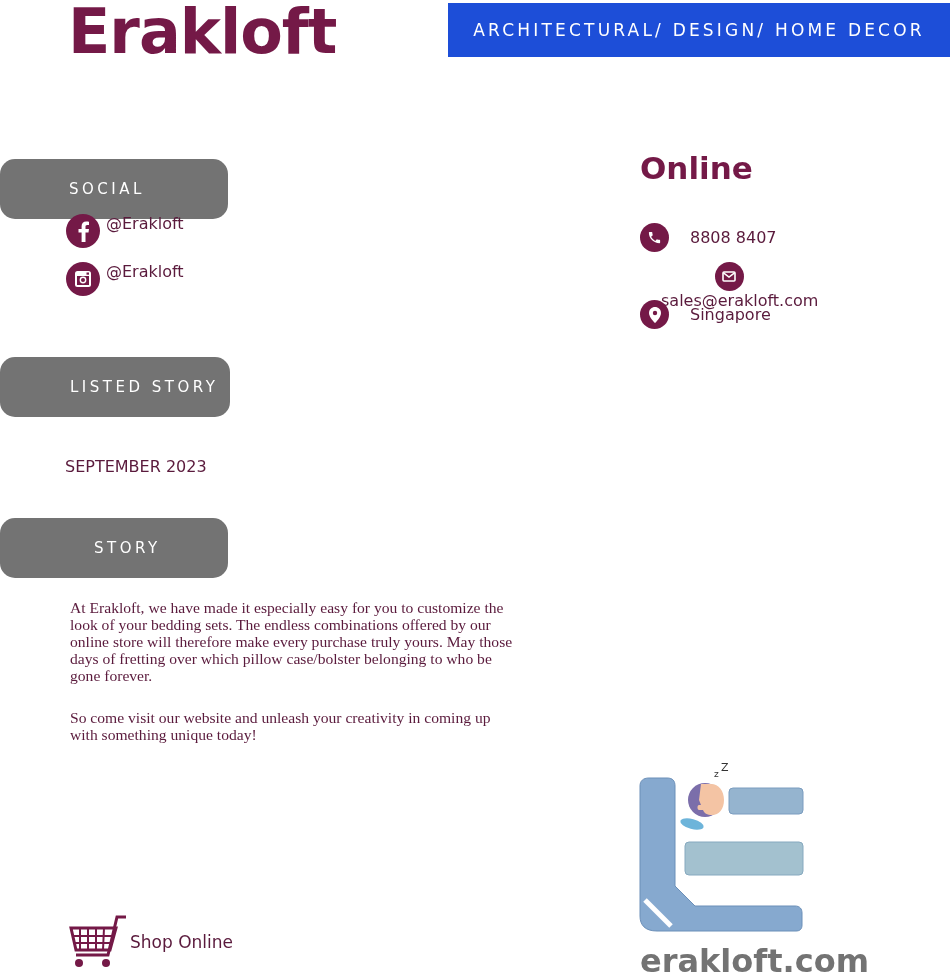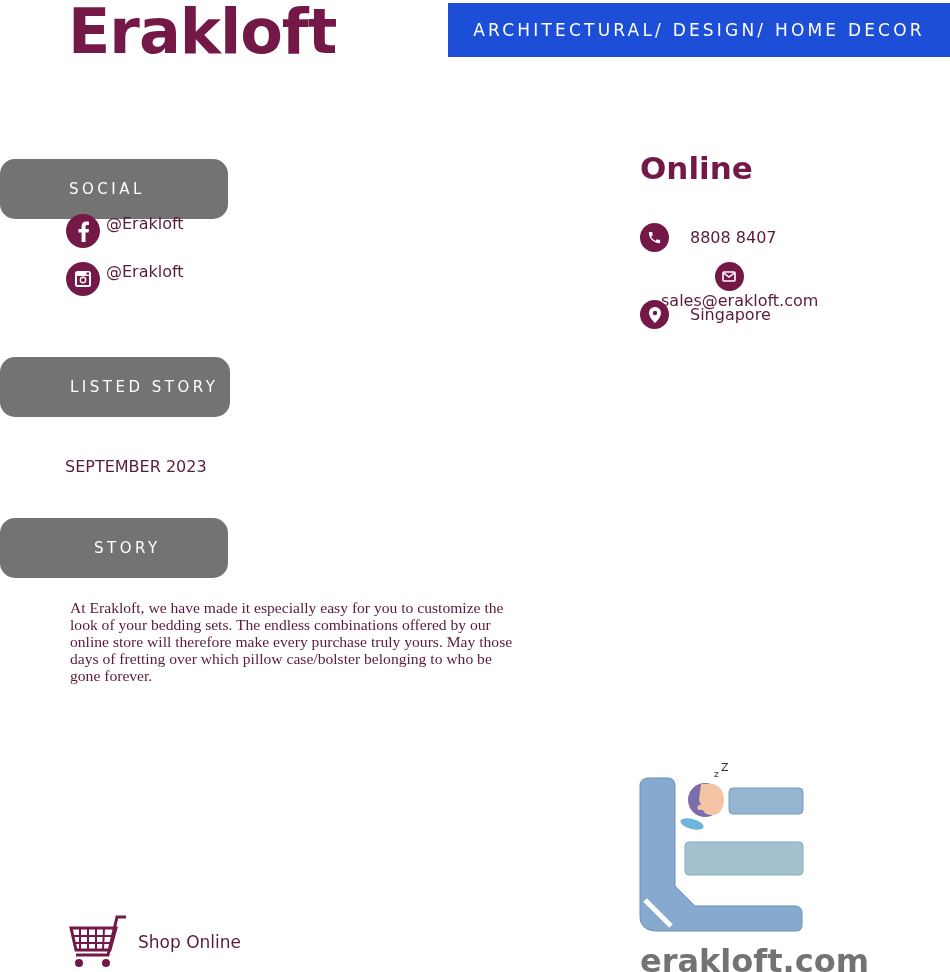--- a/index.html
+++ b/index.html
@@ -13,21 +13,21 @@
   .social-row { left:66px; display:flex; align-items:flex-start; gap:6px; }
   .icon-circle { width:34px; height:34px; border-radius:50%; background:#741947; display:flex; align-items:center; justify-content:center; }
   .small-circle { width:29px; height:29px; border-radius:50%; background:#741947; display:flex; align-items:center; justify-content:center; }
   .text-md { font-size:16px; color:#5a1a3c; }
   .contact-title { left:640px; top:150px; font-weight:bold; font-size:31px; color:#741947; }
   .contact-row { left:640px; display:flex; align-items:center; }
   .contact-row .txt { margin-left:21px; font-size:16px; color:#5a1a3c; }
   .story { left:70px; top:599px; width:450px; font-size:15.6px; line-height:17px; color:#5a1a3c;font-family:Liberation Serif, serif; }
   .story p { margin:0 0 24.5px 0; }
   .shop { left:68px; top:914px; display:flex; align-items:center; }
-  .shop span { font-size:17px; color:#5a1a3c; margin-left:10px; }
+  .shop span { font-size:17px; color:#5a1a3c; margin-left:2px; }
   .site-url { left:640px; top:942px; font-weight:bold; font-size:32px; color:#737373; }
 </style>
 </head>
 <body>
 
 <div class="abs brand-title">Erakloft</div>
 
 <div class="abs tagline-bar">
   <span>ARCHITECTURAL/ DESIGN/ HOME DECOR</span>
 </div>
@@ -61,20 +61,21 @@
 <div class="abs label-bar" style="top:357px;width:230px;">
   <span style="margin-left:70px;">LISTED STORY</span>
 </div>
 <div class="abs text-md" style="left:65px;top:434px;margin-top:23px;">SEPTEMBER 2023</div>
 
 <div class="abs label-bar" style="top:518px;width:228px;">
   <span style="margin-left:94px;">STORY</span>
 </div>
 <div class="abs story">
   <p>At Erakloft, we have made it especially easy for you to customize the look of your bedding sets. The endless combinations offered by our online store will therefore make every purchase truly yours. May those days of fretting over which pillow case/bolster belonging to who be gone forever.</p>
+  <p>So come visit our website and unleash your creativity in coming up with something unique today!</p>
 </div>
 
 <div class="abs contact-title">Online</div>
 
 <div class="abs contact-row" style="top:223px;">
   <div class="small-circle">
     <svg width="15" height="15" viewBox="0 0 24 24">
         <path d="M6.6 10.8c1.4 2.8 3.8 5.1 6.6 6.6l2.2-2.2c.3-.3.7-.4 1-.2 1.1.4 2.3.6 3.6.6.6 0 1 .4 1 1V20c0 .6-.4 1-1 1C10.6 21 3 13.4 3 4c0-.6.4-1 1-1h3.5c.6 0 1 .4 1 1 0 1.3.2 2.5.6 3.6.1.3 0 .7-.2 1z" fill="#fff"></path>
       </svg>
   </div>

